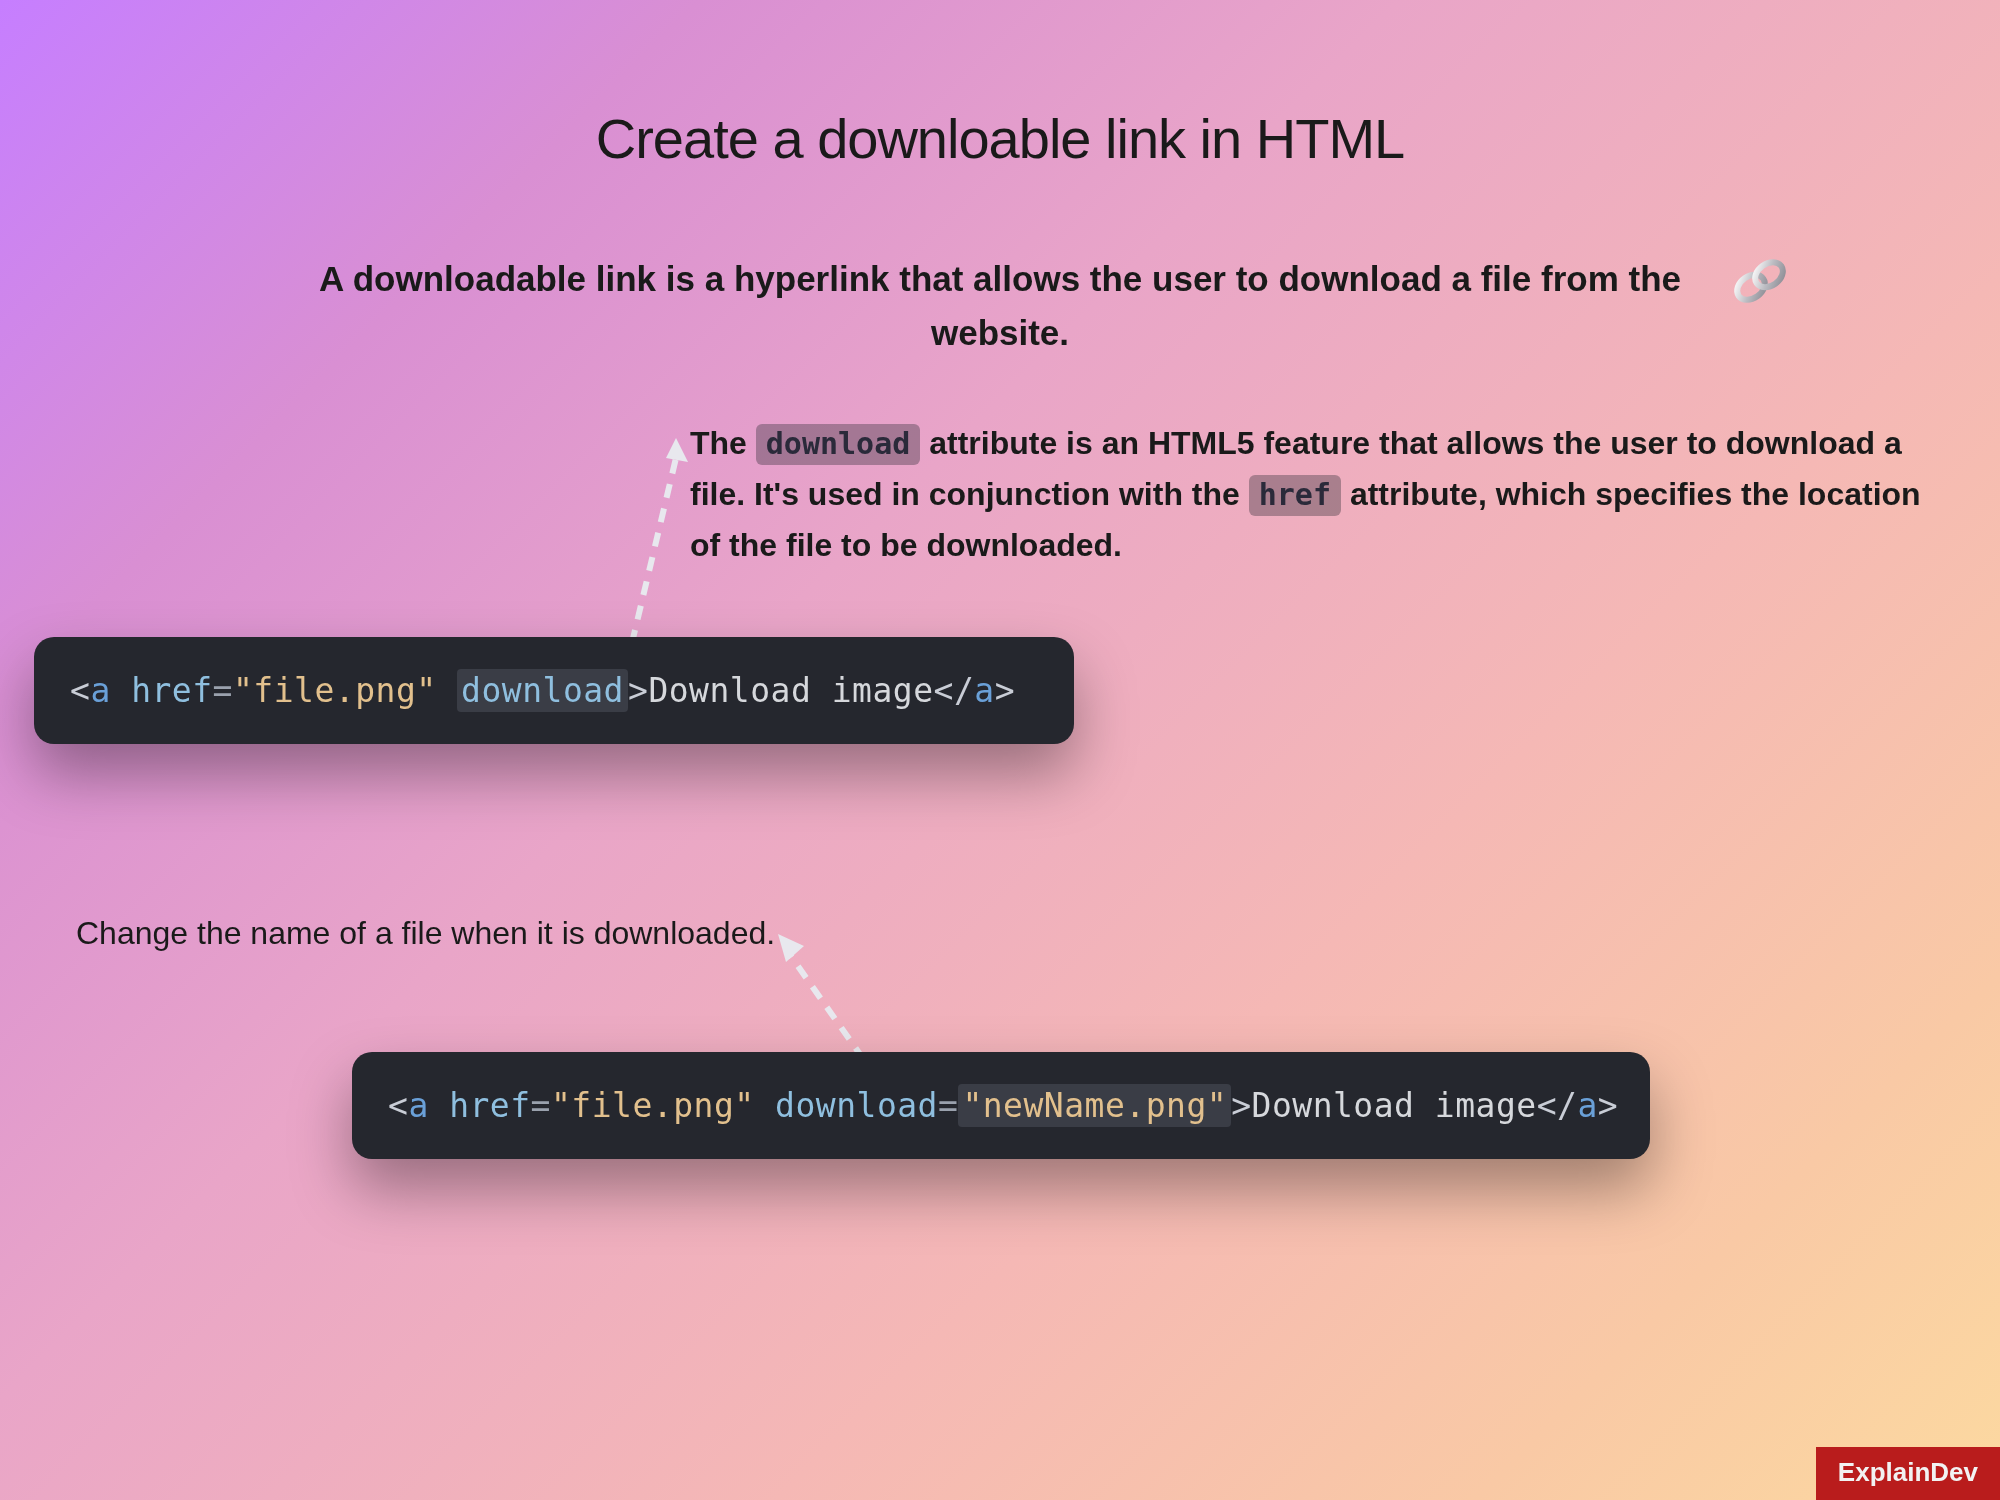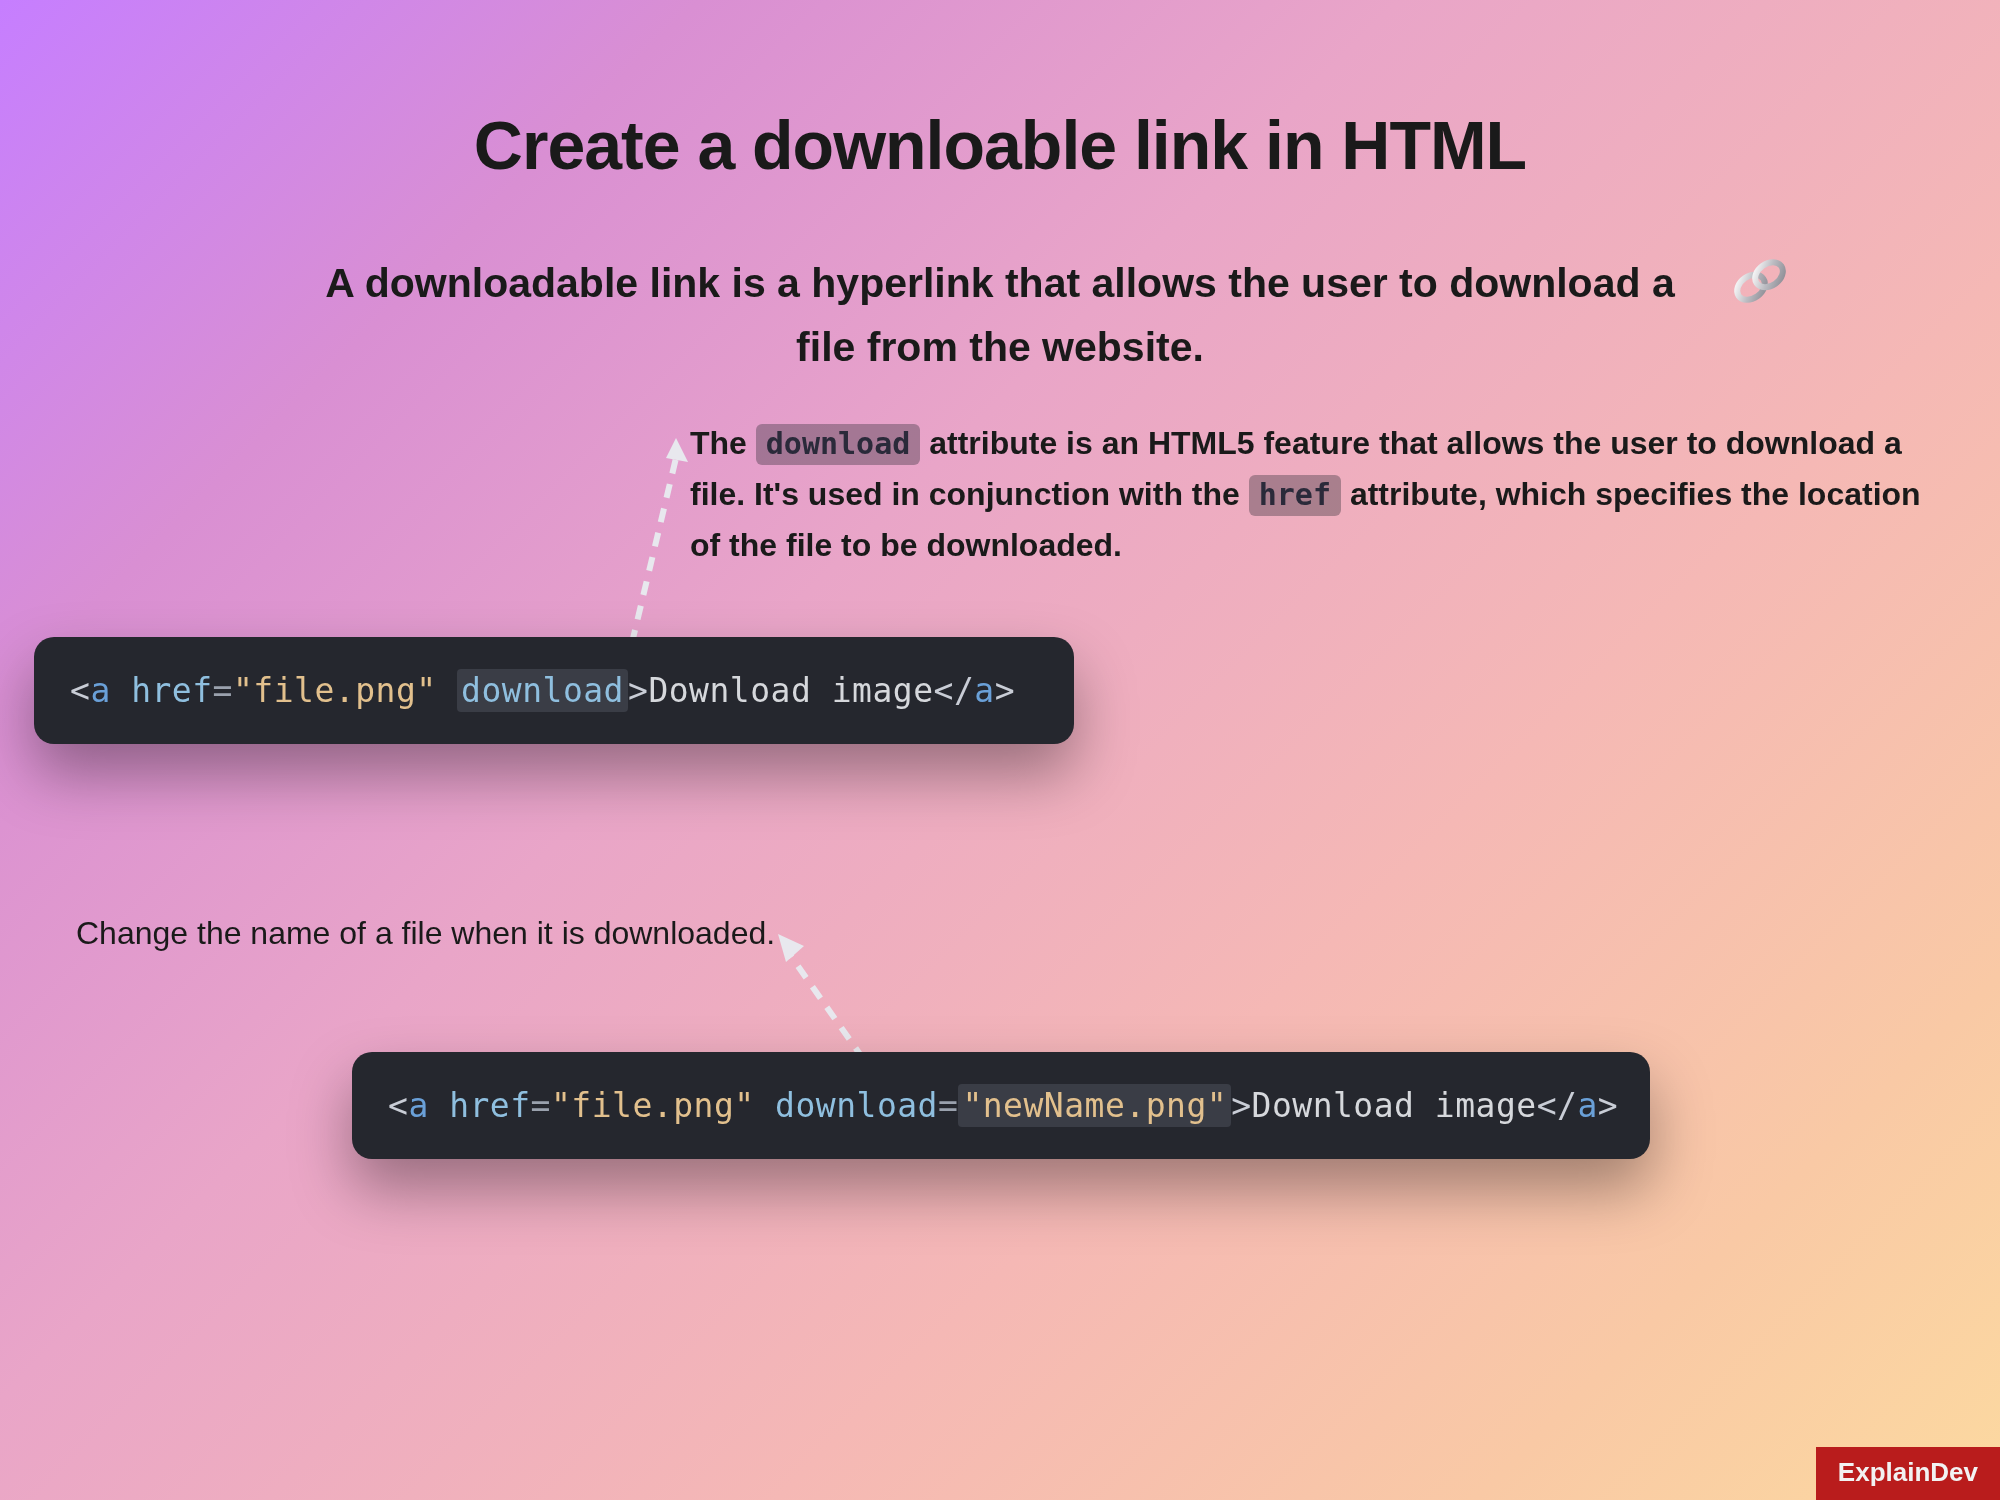--- a/index.html
+++ b/index.html
@@ -8,30 +8,30 @@
     font-family: 'Segoe UI', 'Helvetica Neue', Arial, sans-serif;
     background: linear-gradient(135deg, #c67eff 0%, #d98fd3 20%, #e9a5c8 40%, #f5b8b5 65%, #f9c9a5 85%, #fcd9a0 100%);
     position: relative;
     color: #1a1a1a;
   }
   .title {
     position: absolute;
     top: 106px;
     left: 0; right: 0;
     text-align: center;
-    font-size: 68px;
-    font-weight: 700;
+    font-size: 56px;
+    font-weight: 400;
     letter-spacing: -1px;
   }
   .subtitle {
     position: absolute;
     top: 252px;
     left: 0; right: 0;
     text-align: center;
-    font-size: 41px;
+    font-size: 35px;
     font-weight: 700;
     line-height: 1.55;
     padding: 0 290px;
   }
   .link-icon {
     position: absolute;
     top: 245px;
     right: 204px;
   }
   .desc {

